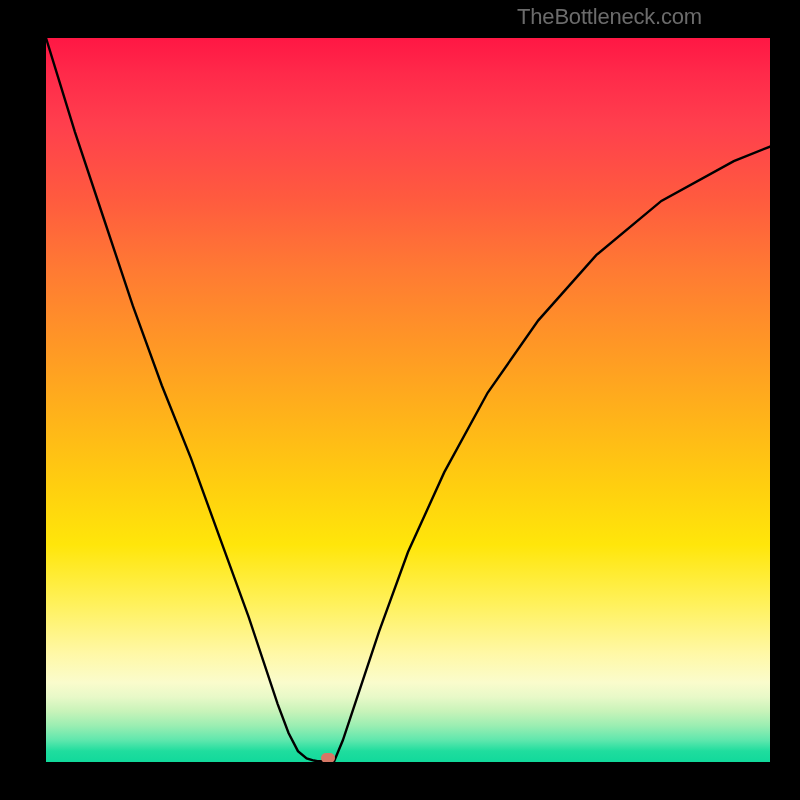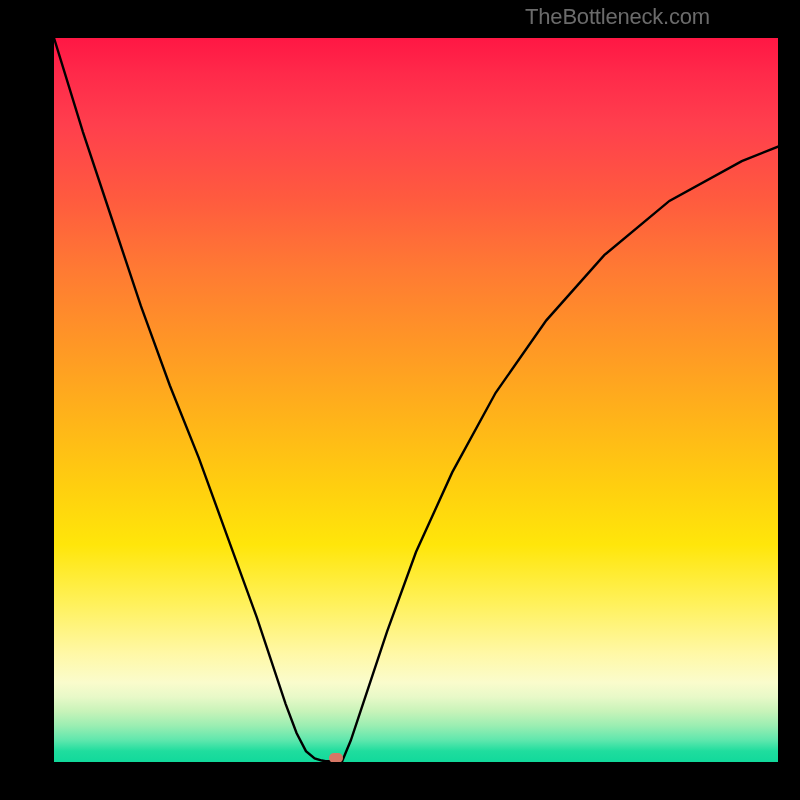--- a/index.html
+++ b/index.html
@@ -7,21 +7,21 @@
     padding: 0;
     width: 800px;
     height: 800px;
     background: #000000;
     overflow: hidden;
     font-family: Arial, Helvetica, sans-serif;
   }
   .frame {
     position: absolute;
     top: 0;
-    left: 16px;
+    left: 8px;
     width: 704px;
     height: 800px;
     background: #000000;
     text-decoration: underline;
   }
   .plot-wrap {
     position: absolute;
     top: 38px;
     left: 38px;
     width: 724px;

